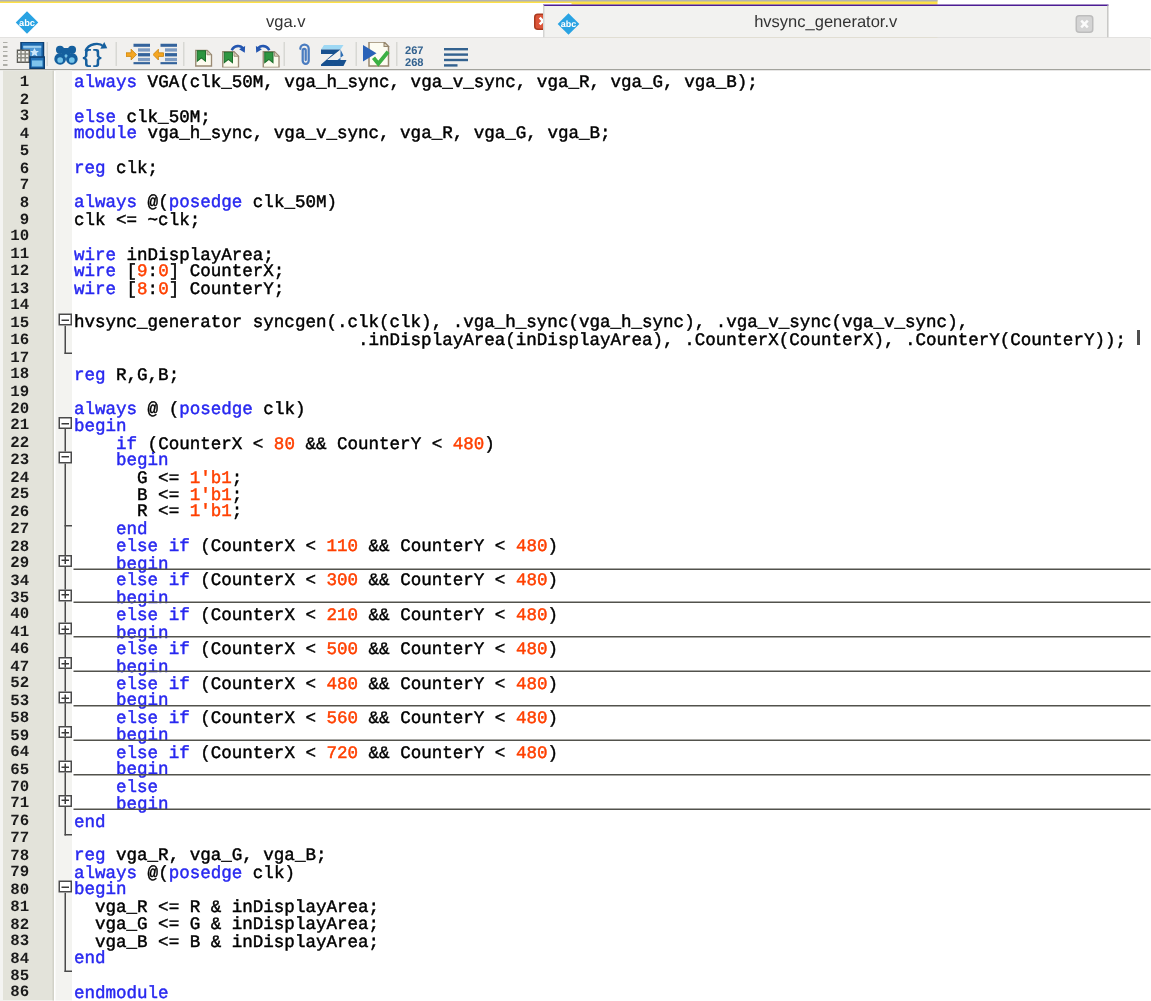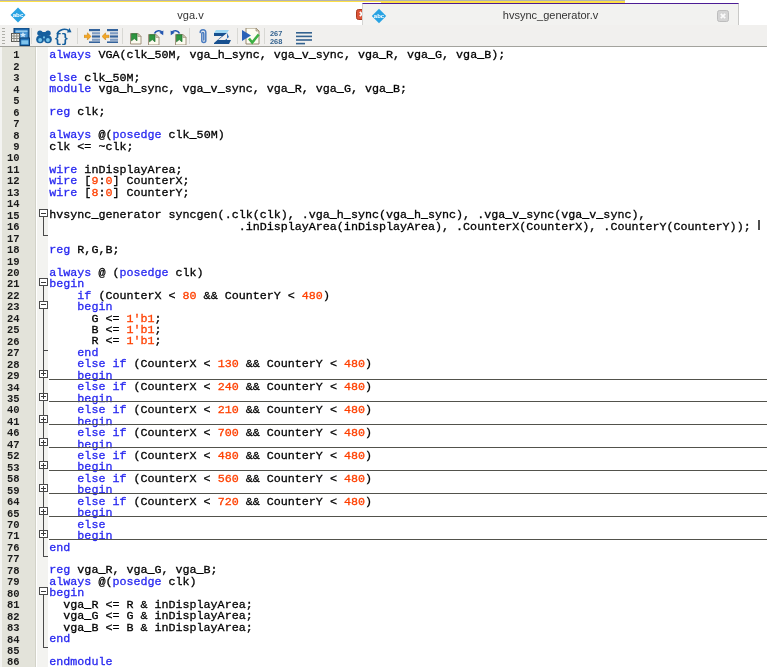--- a/index.html
+++ b/index.html
@@ -238,27 +238,27 @@
 <b>reg</b> R,G,B;
 
 <b>always</b> @ (<b>posedge</b> clk)
 <b>begin</b>
     <b>if</b> (CounterX &lt; <i>80</i> &amp;&amp; CounterY &lt; <i>480</i>)
     <b>begin</b>
       G &lt;= <i><i>1</i>'b1</i>;
       B &lt;= <i><i>1</i>'b1</i>;
       R &lt;= <i><i>1</i>'b1</i>;
     <b>end</b>
-    <b>else</b> <b>if</b> (CounterX &lt; <i>130</i> &amp;&amp; CounterY &lt; <i>480</i>)
-    <b>begin</b>
-    <b>else</b> <b>if</b> (CounterX &lt; <i>240</i> &amp;&amp; CounterY &lt; <i>480</i>)
+    <b>else</b> <b>if</b> (CounterX &lt; <i>110</i> &amp;&amp; CounterY &lt; <i>480</i>)
+    <b>begin</b>
+    <b>else</b> <b>if</b> (CounterX &lt; <i>300</i> &amp;&amp; CounterY &lt; <i>480</i>)
     <b>begin</b>
     <b>else</b> <b>if</b> (CounterX &lt; <i>210</i> &amp;&amp; CounterY &lt; <i>480</i>)
     <b>begin</b>
-    <b>else</b> <b>if</b> (CounterX &lt; <i>700</i> &amp;&amp; CounterY &lt; <i>480</i>)
+    <b>else</b> <b>if</b> (CounterX &lt; <i>500</i> &amp;&amp; CounterY &lt; <i>480</i>)
     <b>begin</b>
     <b>else</b> <b>if</b> (CounterX &lt; <i>480</i> &amp;&amp; CounterY &lt; <i>480</i>)
     <b>begin</b>
     <b>else</b> <b>if</b> (CounterX &lt; <i>560</i> &amp;&amp; CounterY &lt; <i>480</i>)
     <b>begin</b>
     <b>else</b> <b>if</b> (CounterX &lt; <i>720</i> &amp;&amp; CounterY &lt; <i>480</i>)
     <b>begin</b>
     <b>else</b>
     <b>begin</b>
 <b>end</b>

